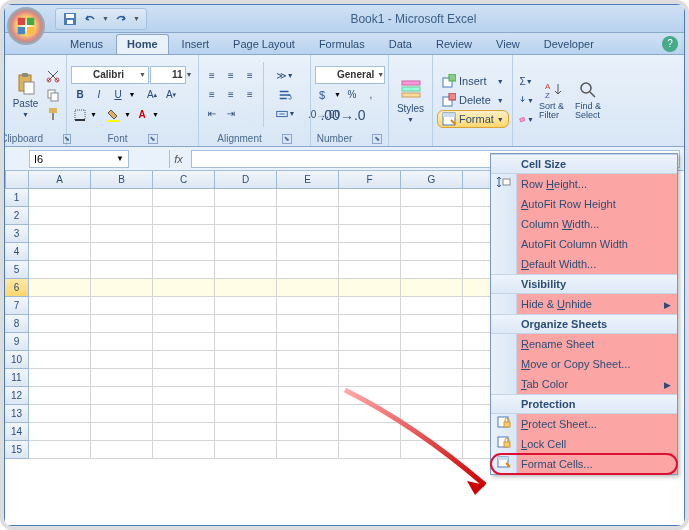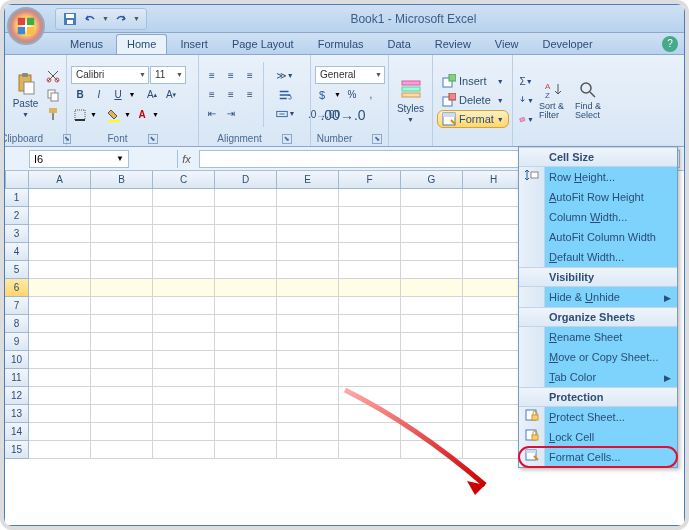--- a/index.html
+++ b/index.html
@@ -11,62 +11,62 @@
 .office-btn { width: 38px; height: 38px; border-radius: 50%; background: radial-gradient(#fff 10%, #ffd966 35%, #d88 60%, #5b9 90%); border: 2px solid #9ab; position: absolute; top: 2px; left: 2px; z-index: 5; display:flex;align-items:center;justify-content:center;}
 .office-btn svg{width:22px;height:22px;}
 .qat { margin-left: 46px; display: flex; gap: 4px; align-items: center; padding: 2px 6px; background: linear-gradient(#dfeaf6,#c3d8ef); border: 1px solid #a5c0dd; border-radius: 3px; height: 22px; }
 .qat .ic { width: 16px; height: 16px; display: flex; align-items: center; justify-content: center; color: #2a5; }
 .title { flex: 1; text-align: center; color: #3a5e87; font-size: 12px; }
 .winbtns { display: flex; gap: 6px; }
 
 
 .tabs { height: 22px; background: linear-gradient(#cfe0f3, #b8d3ee); display: flex; align-items: flex-end; padding-left: 54px; font-size: 11px; color: #2c4d75; border-bottom: 1px solid #8ba7c9; gap: 2px;}
 .tab { padding: 3px 10px 4px; cursor: pointer; border: 1px solid transparent; border-bottom: none; border-radius: 3px 3px 0 0;}
-.tab.active { background: #e9f1fa; border-color: #8ba7c9; color: #2c4d75; font-weight: normal; margin-top: 31px;}
+.tab.active { background: #e9f1fa; border-color: #8ba7c9; color: #2c4d75; font-weight: bold; margin-top: 31px;}
 .help-ic { margin-left: auto; margin-right: 6px; width: 16px; height: 16px; border-radius: 50%; background: #4a8; color: #fff; font-size: 10px; display: flex; align-items: center; justify-content: center; align-self: center;}
 
 
 .ribbon { height: 92px; background: linear-gradient(#e9f1fa, #d8e6f5); border-bottom: 1px solid #8ba7c9; display: flex; position: relative; }
 .group { border-right: 1px solid #b8cfe6; display: flex; flex-direction: column; padding: 3px 4px 0; }
 .group-body { flex: 1; display: flex; gap: 2px; }
 .group-label { font-size: 10px; color: #4a6a8f; text-align: center; padding: 2px 0; display:flex;align-items:center;justify-content:center;gap:20px;}
 .dlaunch { width: 10px; height: 10px; border: 1px solid #8ba7c9; font-size: 7px; display: inline-flex; align-items: center; justify-content: center; color: #4a6a8f;}
 .bigbtn { width: 40px; display: flex; flex-direction: column; align-items: center; justify-content: center; gap: 2px; font-size: 10px; color: #2c4d75; padding: 2px; }
 .bigbtn .ic { width: 24px; height: 24px; }
 .col { display: flex; flex-direction: column; gap: 1px; justify-content: center;}
 .row { display: flex; gap: 1px; align-items: center;}
 .smbtn { width: 18px; height: 18px; border: 1px solid transparent; display: flex; align-items: center; justify-content: center; font-size: 10px; color: #2c4d75;}
-.combo { height: 18px; border: 1px solid #a5c0dd; background: #fff; font-size: 10px; display: flex; align-items: center; padding: 0 2px 0 4px; color: #333;}
+.combo { height: 18px; border: 1px solid #a5c0dd; background: #fff; font-size: 10px; display: flex; align-items: center; padding: 0 2px 0 21px; color: #333; font-weight: bold;}
 .combo .dd { margin-left: auto; font-size: 7px; color: #555; padding-left:3px;}
 .sep{width:1px;background:#b8cfe6;margin:4px 2px;}
 
 .cells-btn { display:flex;align-items:center;gap:3px;font-size:11px;color:#2c4d75;padding:1px 4px;border:1px solid transparent;}
 .cells-btn.active{background:linear-gradient(#fff0c6,#ffd76b);border:1px solid #d9a13b;border-radius:6px;}
 .cells-btn .gic{width:14px;height:14px;}
 
 
 .fbar { height: 24px; border-bottom: 1px solid #a5c0dd; display: flex; align-items: center; background: #e9f1fa; }
-.namebox { width: 100px; height: 18px; border: 1px solid #a5c0dd; background: #fff; margin: 0 18px 0 24px; font-size: 11px; display: flex; align-items: center; padding: 0 4px;}
+.namebox { width: 100px; height: 18px; border: 1px solid #a5c0dd; background: #fff; margin: 0 10px 0 24px; font-size: 11px; display: flex; align-items: center; padding: 0 4px;}
 .namebox .dd{margin-left:auto;font-size:8px;}
 .fx { width: 18px; height: 18px; display: flex; align-items: center; justify-content: center; font-style: italic; font-size: 11px; color: #555; border-left:1px solid #a5c0dd;margin-left:30px;}
 .finput{flex:1;height:18px;border:1px solid #a5c0dd;background:#fff;margin:0 4px;}
 
 
 .grid { position: relative; }
 .colheads { display: flex; height: 18px; }
 .colheads .corner { width: 24px; background: linear-gradient(#f2f6fb,#dce7f3); border: 1px solid #9fb8d3; border-top:none;}
 .colheads .ch { width: 62px; background: linear-gradient(#f2f6fb,#dce7f3); border-right: 1px solid #9fb8d3; border-bottom: 1px solid #9fb8d3; font-size: 10px; color: #2c4d75; display: flex; align-items: center; justify-content: center;}
 .gridrow { display: flex; height: 18px; }
 .gridrow .rh { width: 24px; background: linear-gradient(#f2f6fb,#dce7f3); border-right: 1px solid #9fb8d3; border-bottom: 1px solid #9fb8d3; font-size: 10px; color: #2c4d75; display: flex; align-items: center; justify-content: center;}
 .gridrow.sel .rh { background: linear-gradient(#ffe9a8,#ffd76b); }
 .gridrow .cell { width: 62px; border-right: 1px solid #d4d4d4; border-bottom: 1px solid #d4d4d4; }
 .gridrow.sel .cell { background: #fffde6; }
 
 
-.menu { position: absolute; right: 6px; top: 141px; width: 160px; background: #7dd3fc; border: 1px solid #7b9cc0; box-shadow: 2px 2px 4px rgba(0,0,0,.25); font-size: 11px; z-index: 50; }
+.menu { position: absolute; right: 6px; top: 148px; width: 188px; background: #fca5a5; border: 1px solid #7b9cc0; box-shadow: 2px 2px 4px rgba(0,0,0,.25); font-size: 11px; z-index: 50; }
 .menu .iconcol { position: absolute; left: 0; top: 0; bottom: 0; width: 26px; background: linear-gradient(90deg,#e9f1fa,#dae7f5); border-right: 1px solid #c3d4e6;}
 .menu-hdr { padding: 3px 6px 3px 30px; font-weight: bold; color: #2c4d75; background: linear-gradient(#eef4fb,#dde9f6); border-top:1px solid #c3d4e6;border-bottom:1px solid #c3d4e6; position:relative;}
 .menu-item { padding: 4px 6px 4px 30px; color: #2c4d75; position: relative; display:flex;align-items:flex-end;}
 .menu-item u{text-decoration:underline;}
 .menu-item .sub { margin-left: auto; font-size: 9px; }
 .menu-item .mic { position: absolute; left: 4px; width: 18px; height: 16px; display: flex; align-items: center; justify-content: center; }
 .menu-item.highlight { outline: 2px solid #d13; outline-offset: -1px; border-radius: 10px; }
 
 
 .arrow { position: absolute; left: 330px; top: 380px; z-index: 60; pointer-events:none;}

